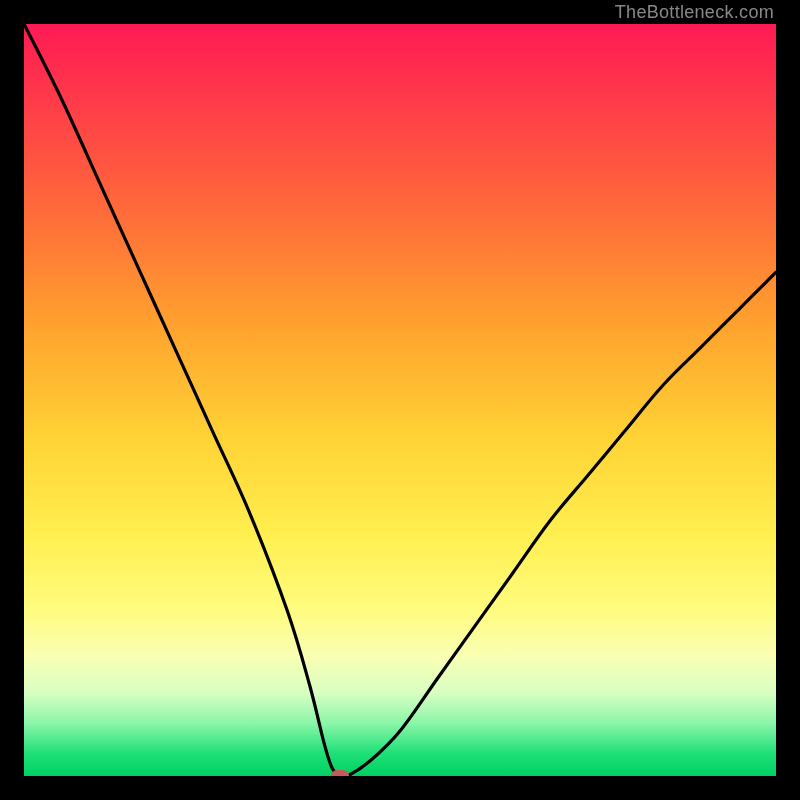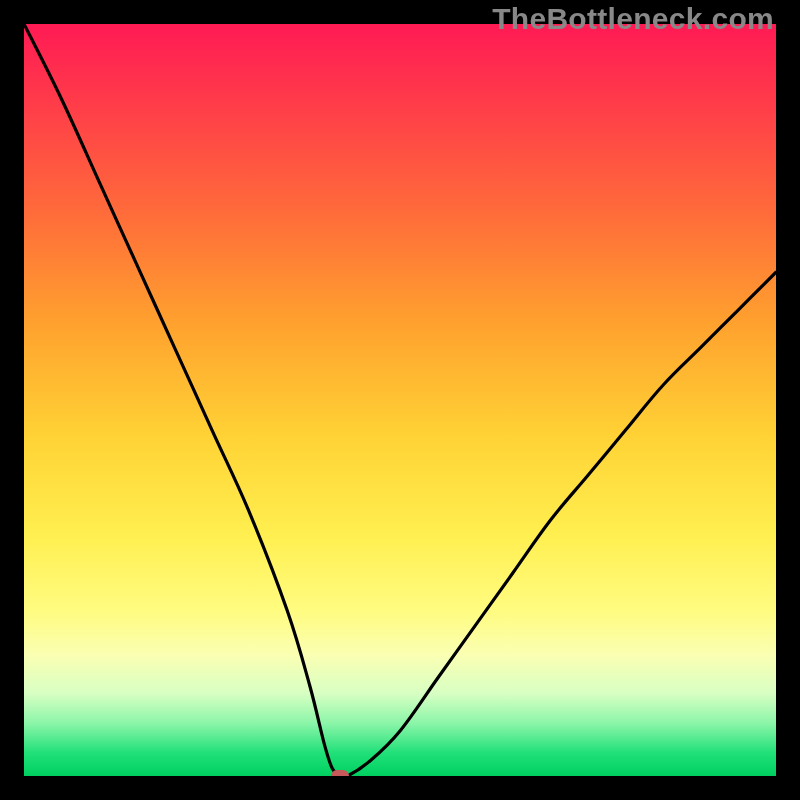--- a/index.html
+++ b/index.html
@@ -48,22 +48,22 @@
     top: 0;
     left: 0;
     width: 752px;
     height: 752px;
   }
   .watermark {
     position: absolute;
     top: 2px;
     right: 26px;
     color: #888;
-    font-size: 30px;
-    font-weight: 700;
+    font-size: 18px;
+    font-weight: 400;
     letter-spacing: 0.3px;
   }
   .marker {
     position: absolute;
     width: 18px;
     height: 12px;
     border-radius: 6px;
     background: #c65a5a;
     transform: translate(-50%, -50%);
   }

